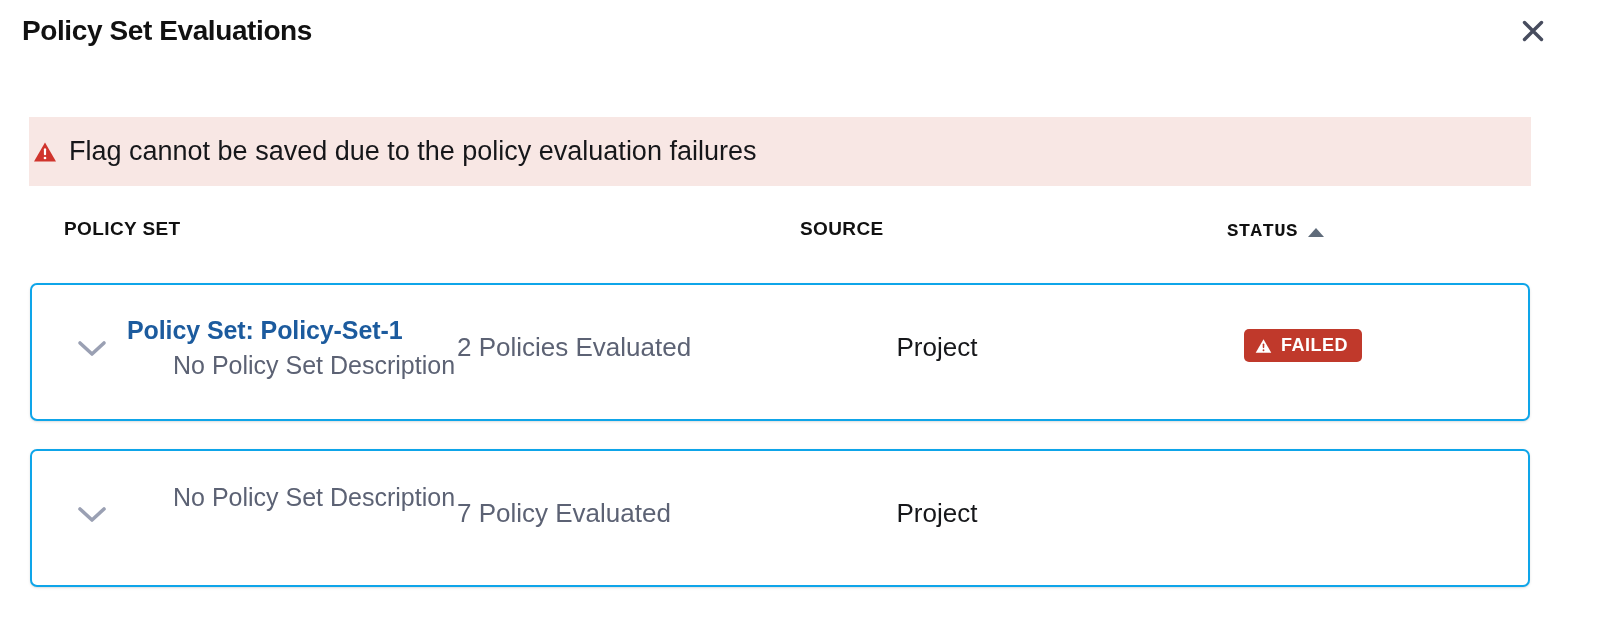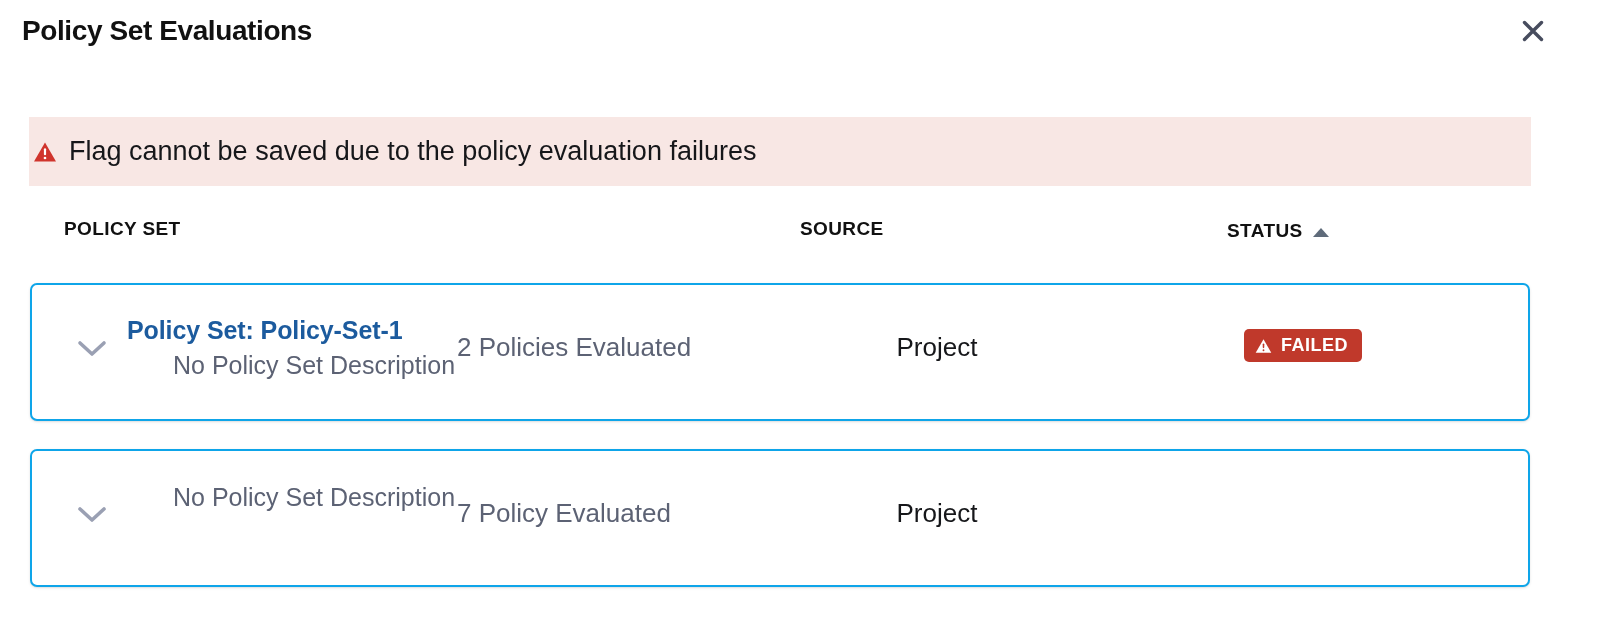--- a/index.html
+++ b/index.html
@@ -96,20 +96,21 @@
   }
   .col-head.policy-set { left: 44px; top: 0; margin-left: 20px; }
   .col-head.source     { left: 800px; top: 0; }
   .col-head.status {
     left: 1227px;
     top: 2px;
     display: flex;
     align-items: center;
     gap: 10px;
     cursor: pointer;
+    font-family: Liberation Mono, monospace;
   }
   .sort-icon {
     display: inline-block;
     width: 0;
     height: 0;
     border-left: 8px solid transparent;
     border-right: 8px solid transparent;
     border-bottom: 9px solid #5f6b7a;
     margin-top: 2px;
   }

